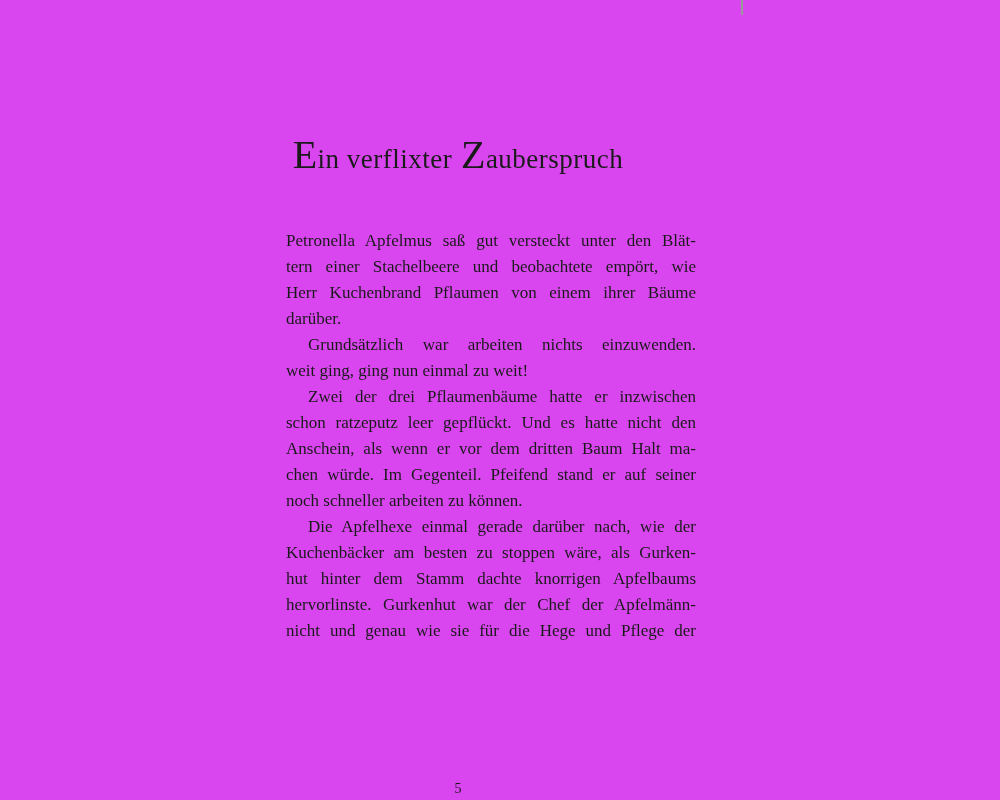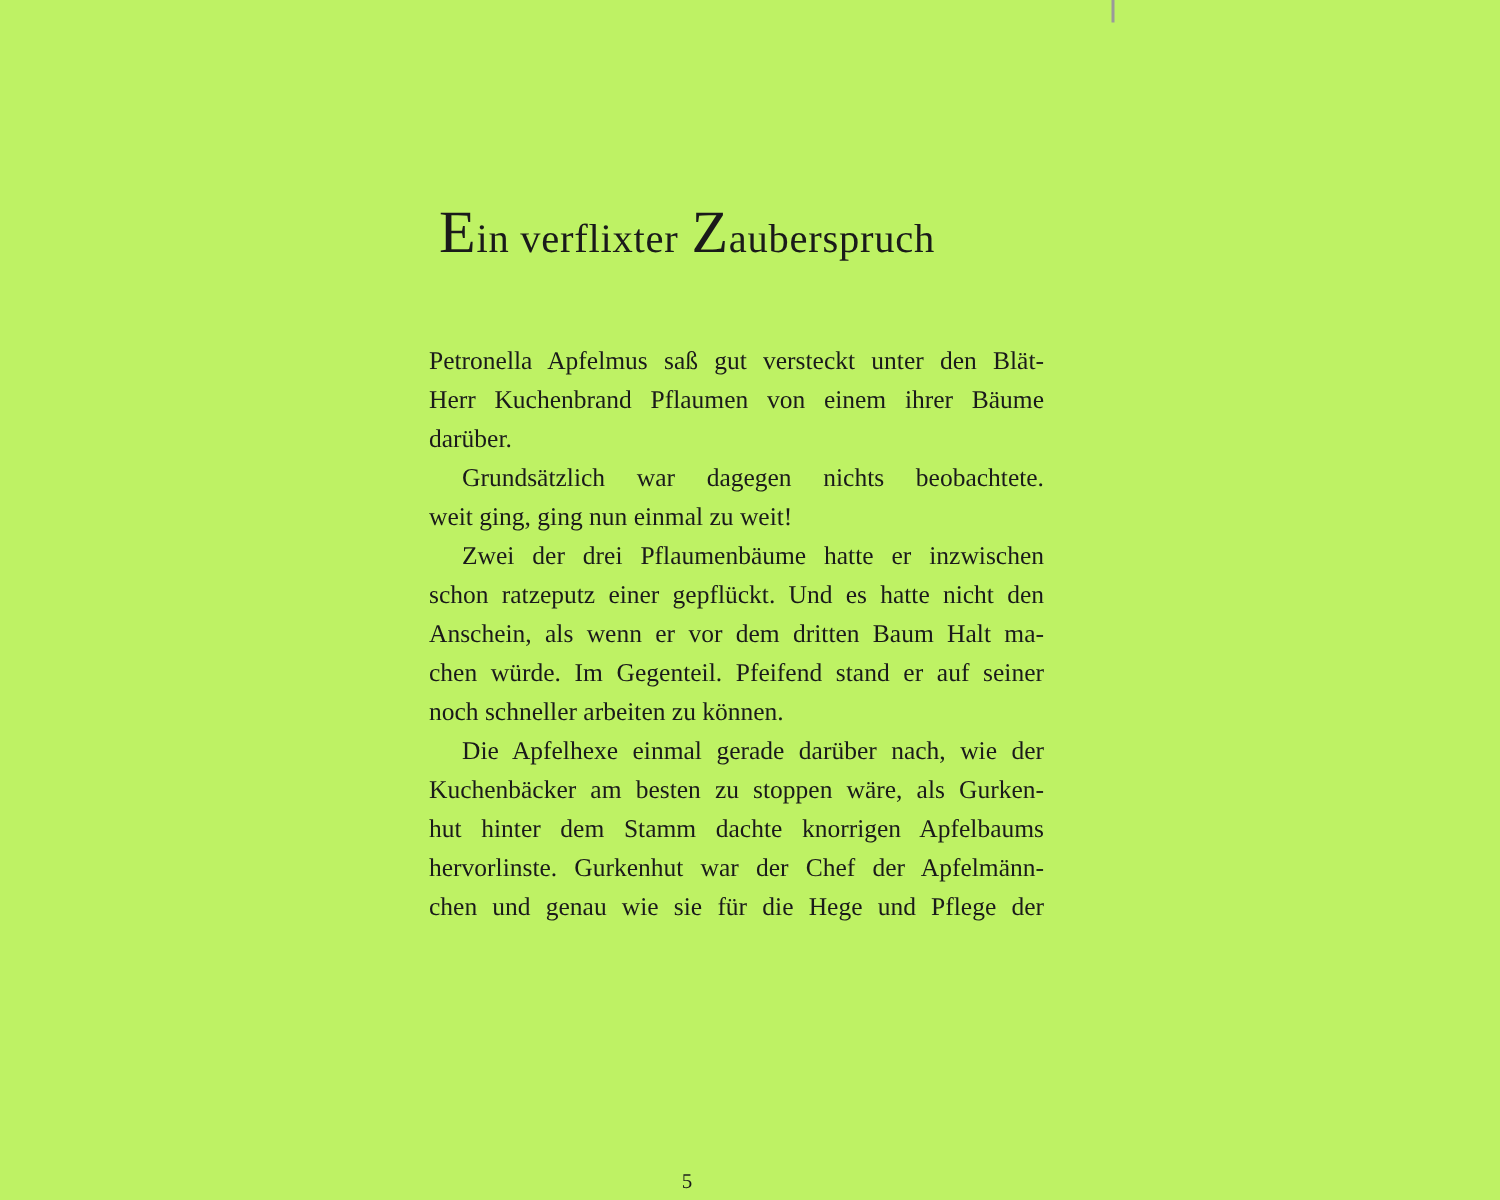--- a/index.html
+++ b/index.html
@@ -5,21 +5,21 @@
   * { margin: 0; padding: 0; box-sizing: border-box; }
   html, body { width: 1000px; height: 800px; }
   body {
     background: #ffffff;
     font-family: "Liberation Serif", serif;
   }
   .screen {
     position: relative;
     width: 1000px;
     height: 800px;
-    background: #bef264;
+    background: #d946ef;
     overflow: hidden;
   }
   .scroll-marker {
     position: absolute;
     left: 741px;
     top: 0;
     width: 2px;
     height: 15px;
     background: #9a9a9a;
   }
@@ -73,30 +73,31 @@
 </head>
 <body>
 
 <div class="screen">
   <div class="scroll-marker"></div>
 
   <h1 class="chapter-title"><span class="title-part"><span class="initial">E</span><span>in verflixter</span></span><span class="title-part"><span class="initial">Z</span><span>auberspruch</span></span></h1>
 
   <div class="text-block">
       <div class="line">Petronella Apfelmus saß gut versteckt unter den Blät-</div>
+      <div class="line">tern einer Stachelbeere und beobachtete empört, wie</div>
       <div class="line">Herr Kuchenbrand Pflaumen von einem ihrer Bäume</div>
       <div class="line last">darüber.</div>
-      <div class="line indent">Grundsätzlich war dagegen nichts beobachtete.</div>
+      <div class="line indent">Grundsätzlich war arbeiten nichts einzuwenden.</div>
       <div class="line last">weit ging, ging nun einmal zu weit!</div>
       <div class="line indent">Zwei der drei Pflaumenbäume hatte er inzwischen</div>
-      <div class="line">schon ratzeputz einer gepflückt. Und es hatte nicht den</div>
+      <div class="line">schon ratzeputz leer gepflückt. Und es hatte nicht den</div>
       <div class="line">Anschein, als wenn er vor dem dritten Baum Halt ma-</div>
       <div class="line">chen würde. Im Gegenteil. Pfeifend stand er auf seiner</div>
       <div class="line last">noch schneller arbeiten zu können.</div>
       <div class="line indent">Die Apfelhexe einmal gerade darüber nach, wie der</div>
       <div class="line">Kuchenbäcker am besten zu stoppen wäre, als Gurken-</div>
       <div class="line">hut hinter dem Stamm dachte knorrigen Apfelbaums</div>
       <div class="line">hervorlinste. Gurkenhut war der Chef der Apfelmänn-</div>
-      <div class="line">chen und genau wie sie für die Hege und Pflege der</div>
+      <div class="line">nicht und genau wie sie für die Hege und Pflege der</div>
     </div>
 
   <div class="page-number">5</div>
 </div>
 
 </body></html>

